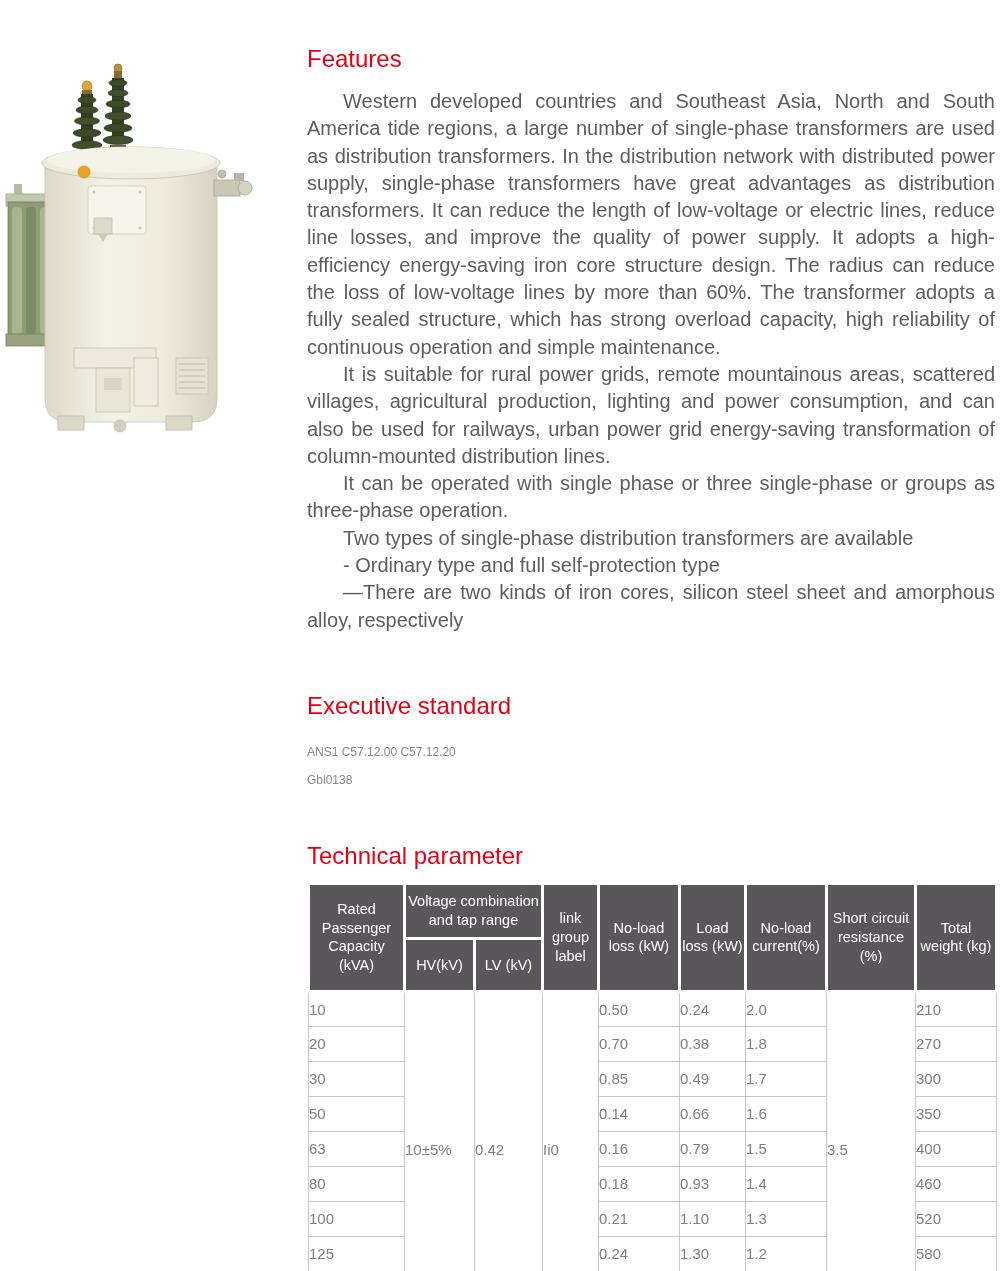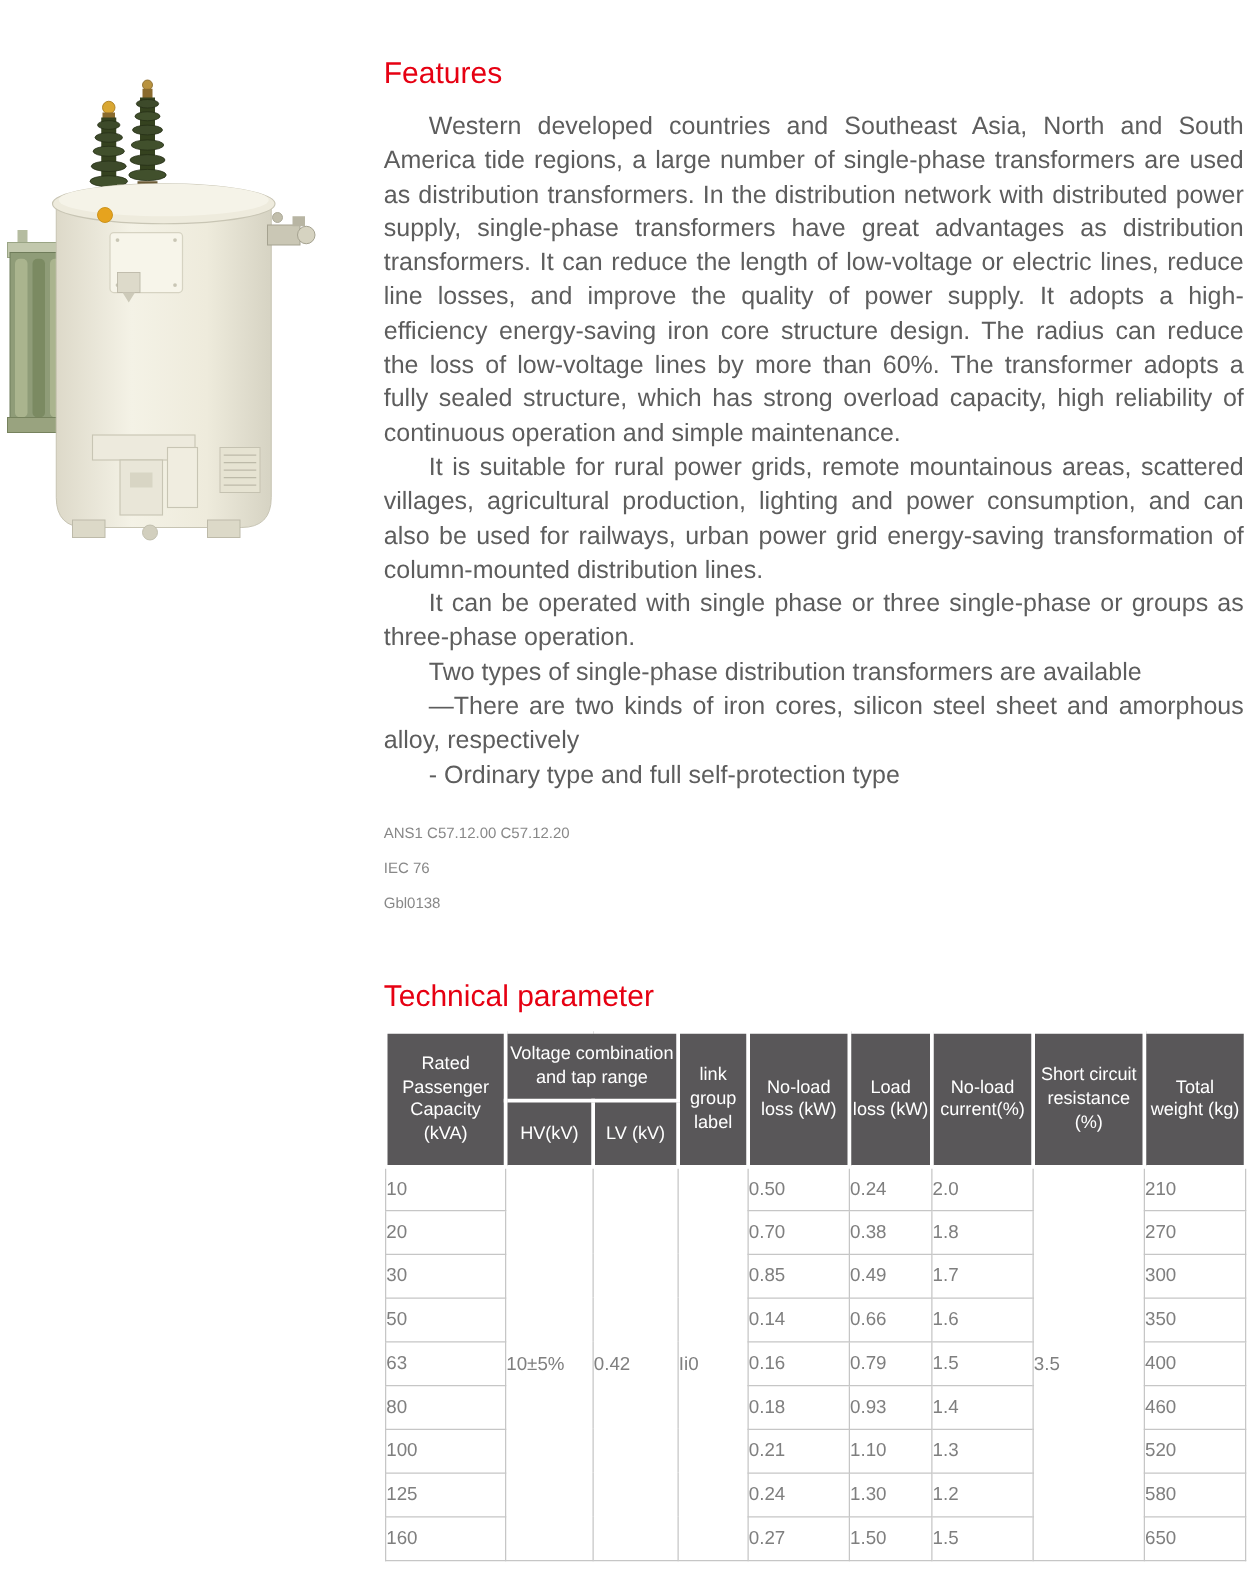--- a/index.html
+++ b/index.html
@@ -139,27 +139,27 @@
   </div>
 
   <div class="main">
 
     <div class="sec-title t-features">Features</div>
     <div class="para-block">
       <p>Western developed countries and Southeast Asia, North and South America tide regions, a large number of single-phase transformers are used as distribution transformers. In the distribution network with distributed power supply, single-phase transformers have great advantages as distribution transformers. It can reduce the length of low-voltage or electric lines, reduce line losses, and improve the quality of power supply. It adopts a high-efficiency energy-saving iron core structure design. The radius can reduce the loss of low-voltage lines by more than 60%. The transformer adopts a fully sealed structure, which has strong overload capacity, high reliability of continuous operation and simple maintenance.</p>
       <p>It is suitable for rural power grids, remote mountainous areas, scattered villages, agricultural production, lighting and power consumption, and can also be used for railways, urban power grid energy-saving transformation of column-mounted distribution lines.</p>
       <p>It can be operated with single phase or three single-phase or groups as three-phase operation.</p>
       <p>Two types of single-phase distribution transformers are available</p>
+      <p>- Ordinary type and full self-protection type</p>
       <p>—There are two kinds of iron cores, silicon steel sheet and amorphous alloy, respectively</p>
-      <p>- Ordinary type and full self-protection type</p>
     </div>
 
+    <div class="sec-title t-exec">Executive standard</div>
     <div class="std-list">
       <div>ANS1 C57.12.00 C57.12.20</div>
-      <div>IEC 76</div>
       <div>Gbl0138</div>
     </div>
 
     <div class="sec-title t-tech">Technical parameter</div>
 
     <table class="spec">
       <colgroup>
         <col style="width:96px">
           <col style="width:70px">
           <col style="width:68px">

